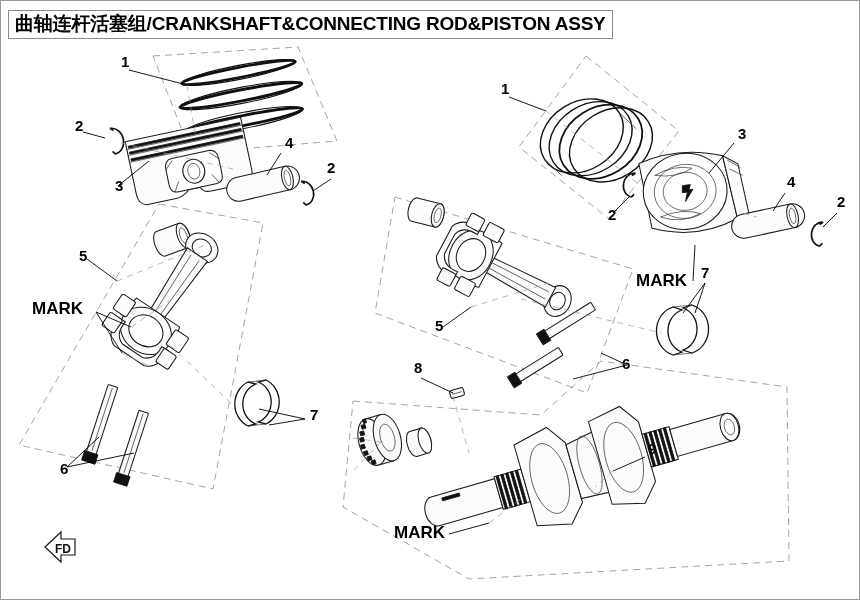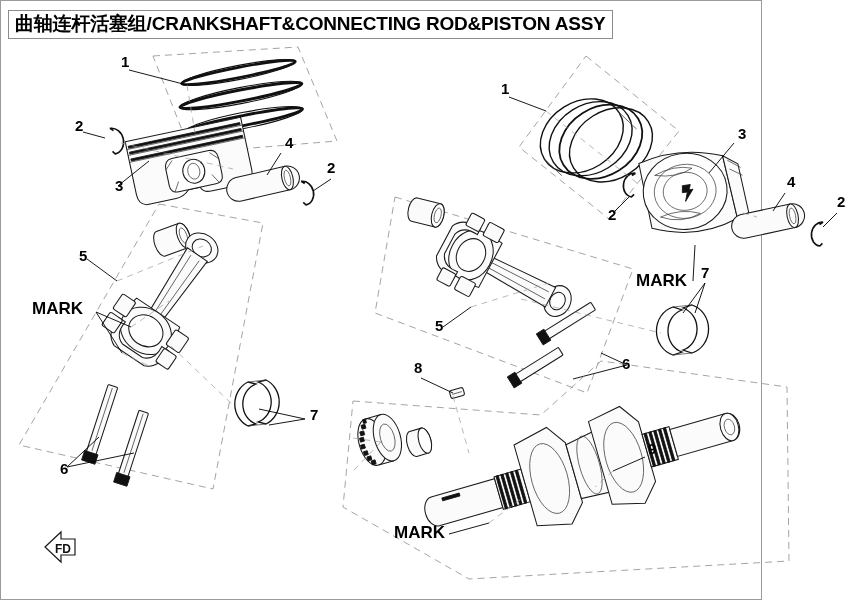--- a/index.html
+++ b/index.html
@@ -4,21 +4,21 @@
 <style>
   html,body{margin:0;padding:0;}
   body{
     width:860px;height:600px;
     background:#ffffff;
     font-family:"Liberation Sans", sans-serif;
     overflow:hidden;
     position:relative;
   }
   #page{
-    position:absolute;left:0;top:0;width:762px;height:600px;
+    position:absolute;left:0;top:0;width:860px;height:600px;
     border:1px solid #9a9a9a;
     box-sizing:border-box;
     background:#fff;
   }
   #title-box{
     position:absolute;left:7px;top:9px;
     border:1px solid #8c8c8c;
     padding:2px 6px 3px 6px;
     background:#fff;
     white-space:nowrap;

